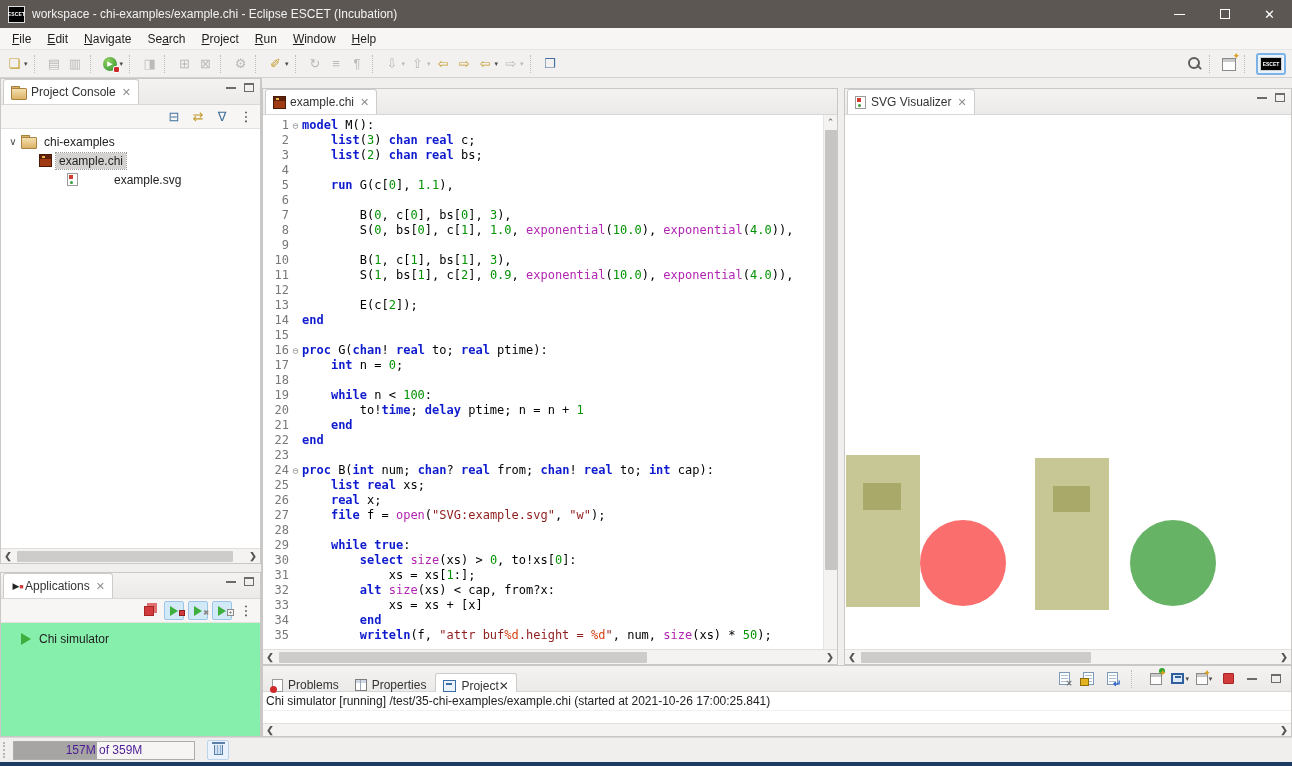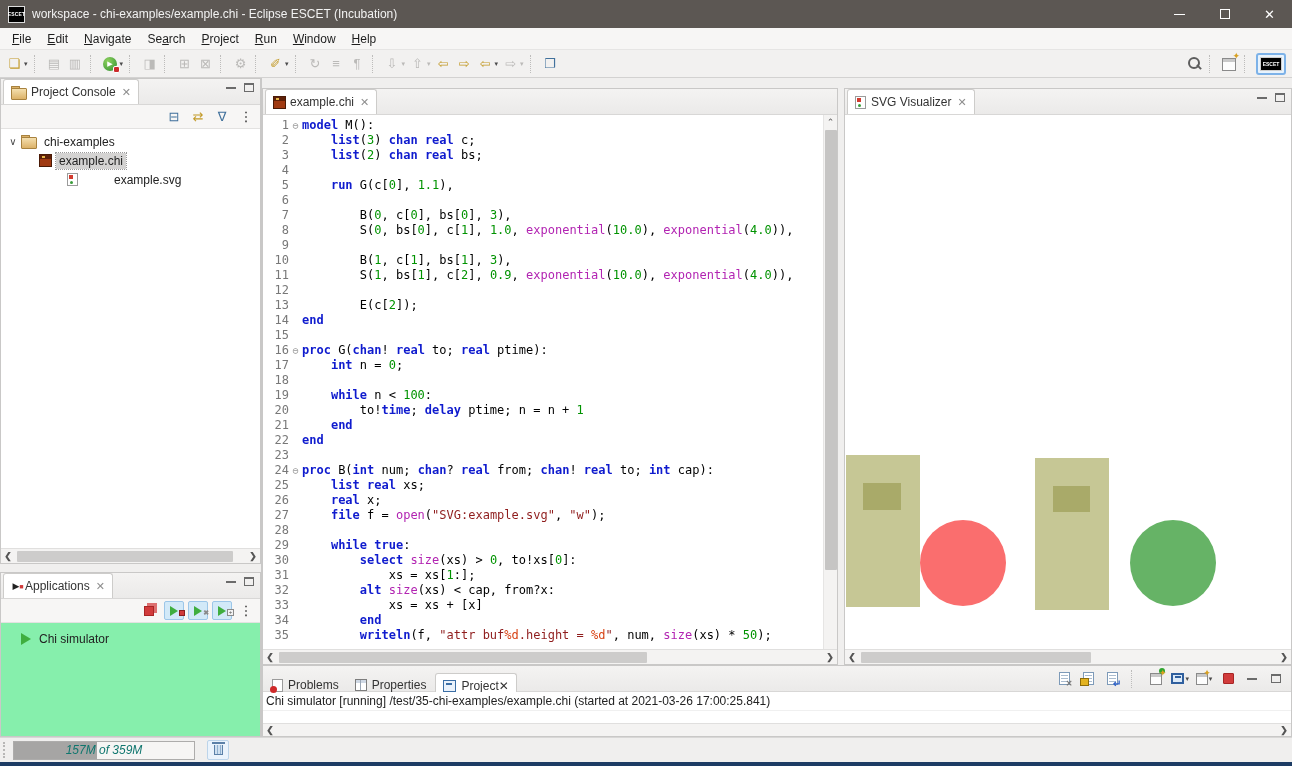--- a/index.html
+++ b/index.html
@@ -158,21 +158,21 @@
   .mi-term{width:11px;height:11px;background:#d13b3b;border:1px solid #a82525;border-radius:1px;}
   .console-text-row{height:19px;background:#fff;display:flex;align-items:center;padding-left:3px;border-bottom:1px solid #f0f0f0;flex:none;}
   .console-filler{flex:1;background:#fff;}
   .console-hscroll{height:13px;}
 
   
   .statusbar{height:25px;background:#f0efee;border-top:1px solid #d8d7d6;display:flex;align-items:center;flex:none;}
   .grip{width:6px;height:16px;border-left:2px dotted #b8b7b6;margin:0 4px 0 3px;}
   .heap{width:182px;height:19px;border:1px solid #adacab;background:#f6f5f4;position:relative;display:flex;align-items:center;justify-content:center;overflow:hidden;}
   .heap-fill{position:absolute;left:0;top:0;bottom:0;width:46%;background:#a6a5a4;}
-  .heap-text{position:relative;color:#0f766e;font-style:italic;}
+  .heap-text{position:relative;color:#4c1d95;}
   .trash{margin-left:12px;width:22px;height:20px;display:flex;align-items:center;justify-content:center;border:1px solid #bcd4ea;background:#eaf3fc;border-radius:2px;}
   .trash-body{width:9px;height:10px;border:1px solid #5b80a8;border-top:none;background:repeating-linear-gradient(90deg,#cfe0f0 0 2px,#8fb0d0 2px 3px);position:relative;}
   .trash-body::before{content:"";position:absolute;left:-3px;top:-3px;width:13px;height:2px;background:#5b80a8;}
   .bottom-strip{height:4px;background:#1d3c64;flex:none;}
 </style>
 </head>
 <body>
 
 <div class="window">
 
@@ -496,21 +496,21 @@
               </span>
               <span class="ci">
                 <span class="mm-min"></span>
               </span>
               <span class="ci">
                 <span class="mm-max"></span>
               </span>
             </span>
         </div>
         <div class="console-text-row">
-          <span>Chi simulator [running] /test/35-chi-examples/example.chi (started at 2021-03-26 17:00:25.841)</span>
+          <span>Chi simulator [running] /test/35-chi-examples/example.chi (started at 2021-10-26 17:00:25.841)</span>
         </div>
         <div class="console-filler"></div>
         <div class="hscroll console-hscroll">
           <span class="hs-arrow">❮</span>
           <span class="hs-arrow" style="position:absolute;right:0;">❯</span>
         </div>
       </div>
     </div>
   </div>
 

